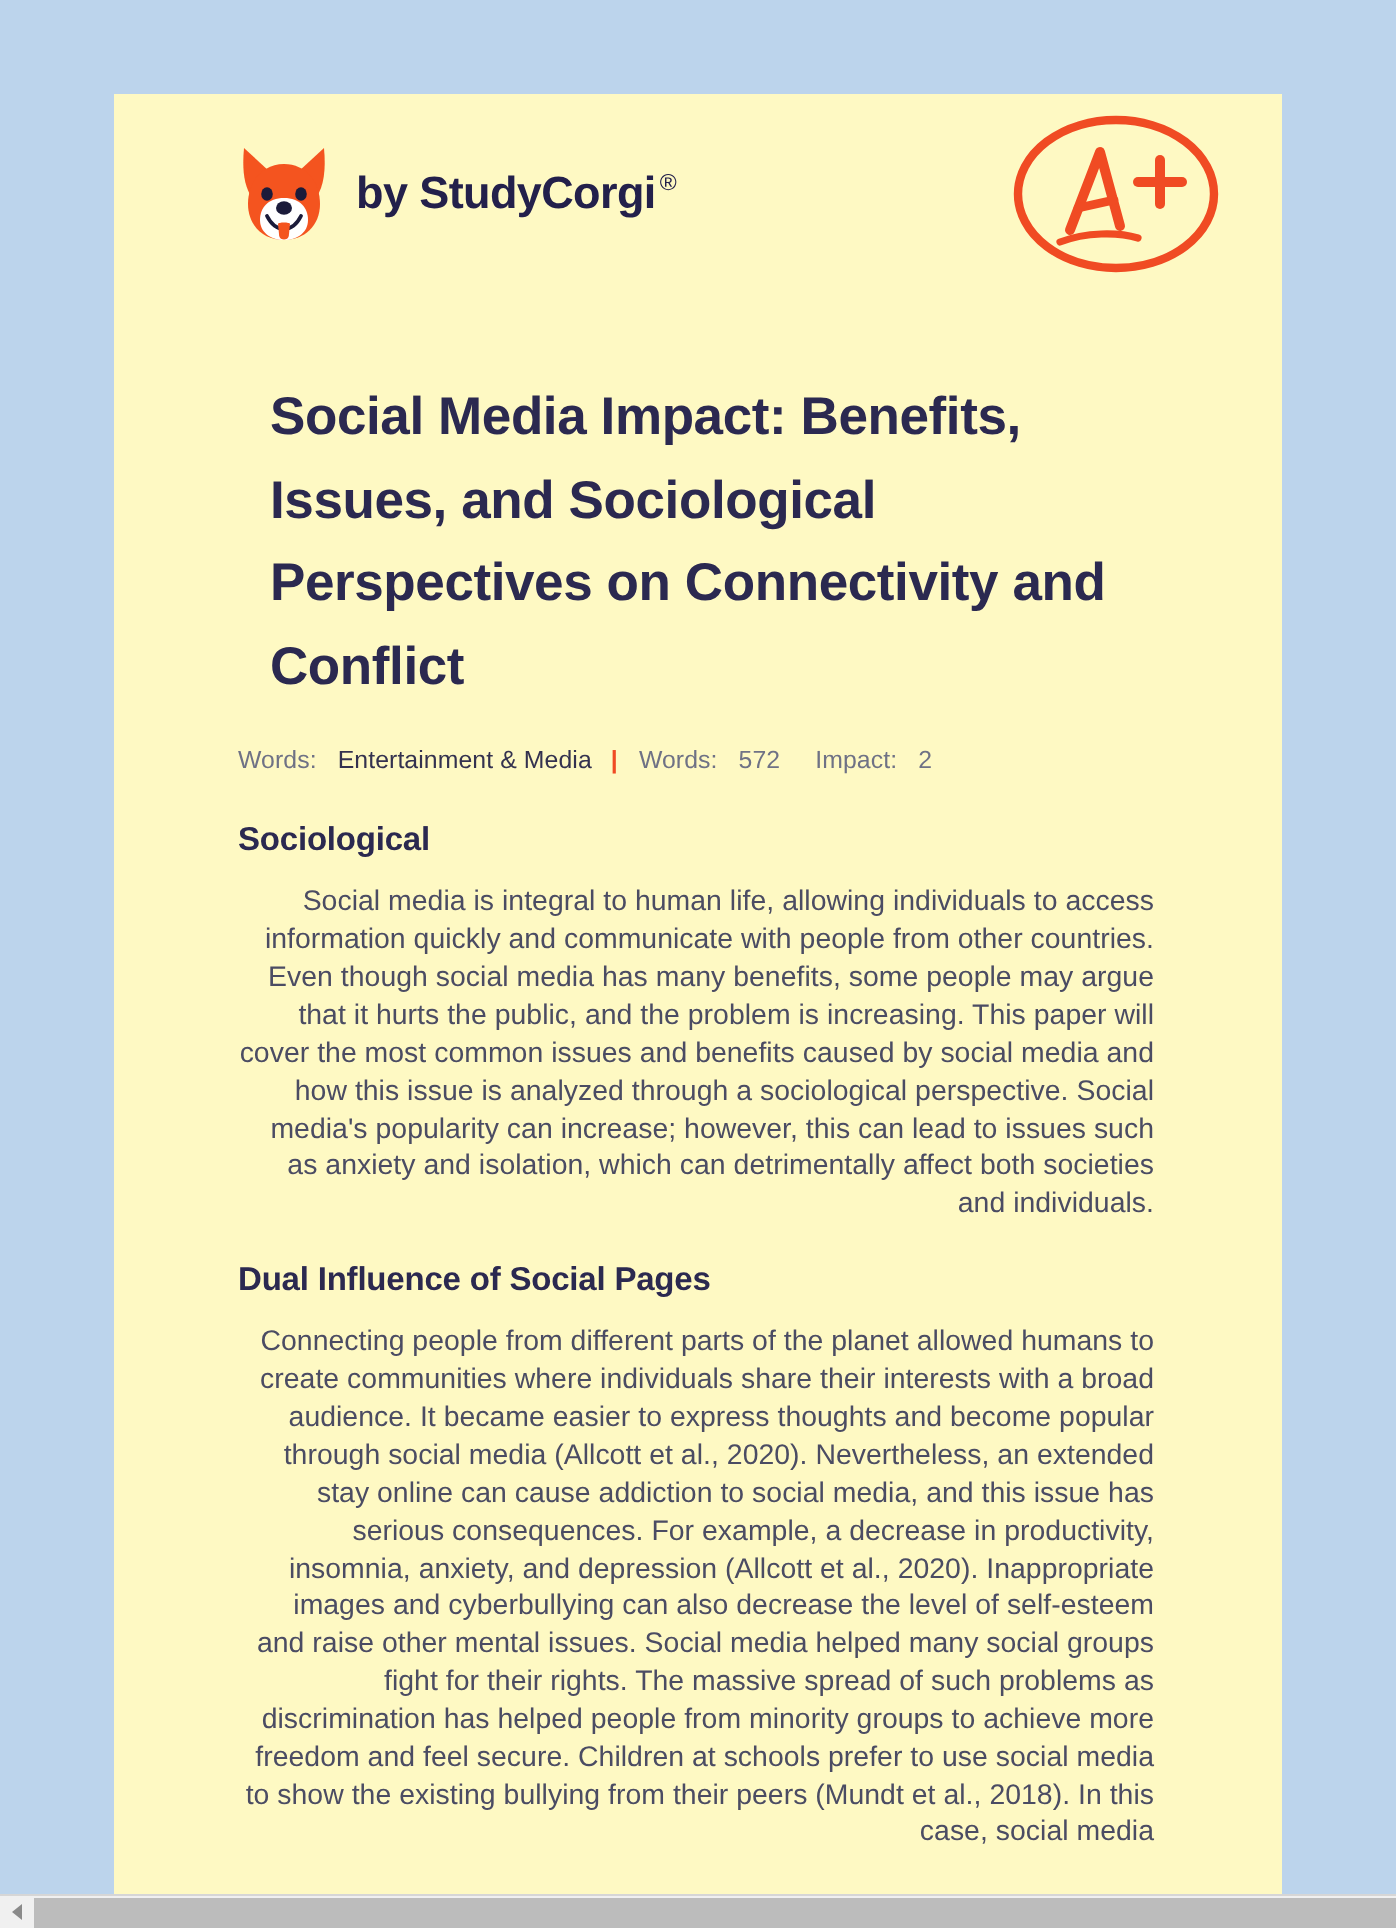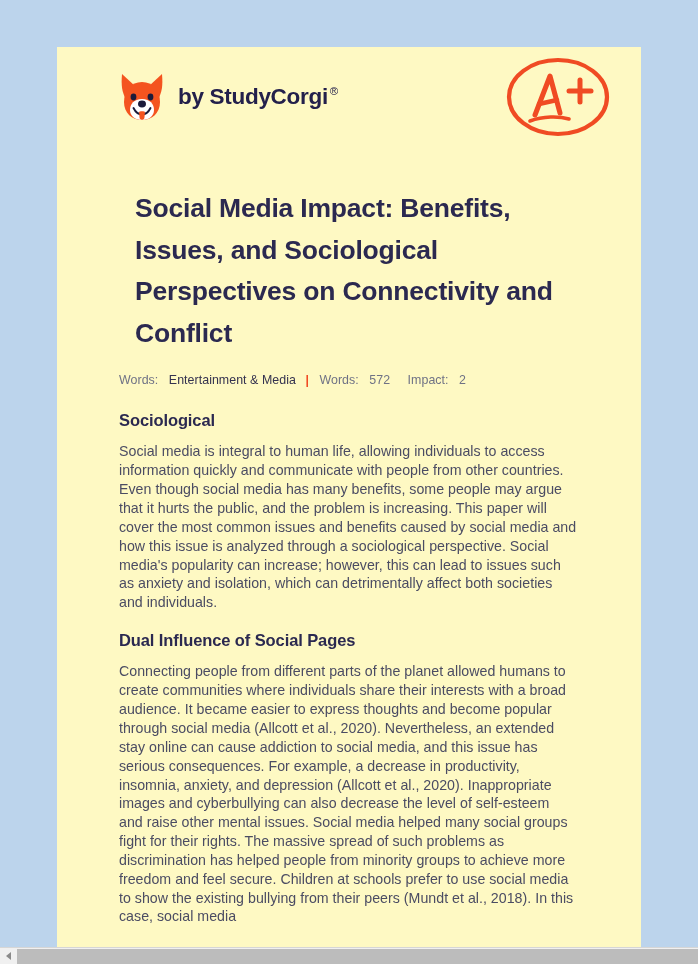--- a/index.html
+++ b/index.html
@@ -113,21 +113,21 @@
   }
   h2.section-heading.tight {
     margin-top: 18px;
   }
   p.body-text {
     margin: 11px 0 0 0;
     font-size: 14.2px;
     line-height: 18.85px;
     color: #4b4c63;
     letter-spacing: 0.02px;
-    text-align: left;
+    text-align: right;
   }
 
   
   #h-scrollbar {
     position: absolute;
     left: 0;
     bottom: 0;
     width: 698px;
     height: 17px;
     background: #f0f0f0;

